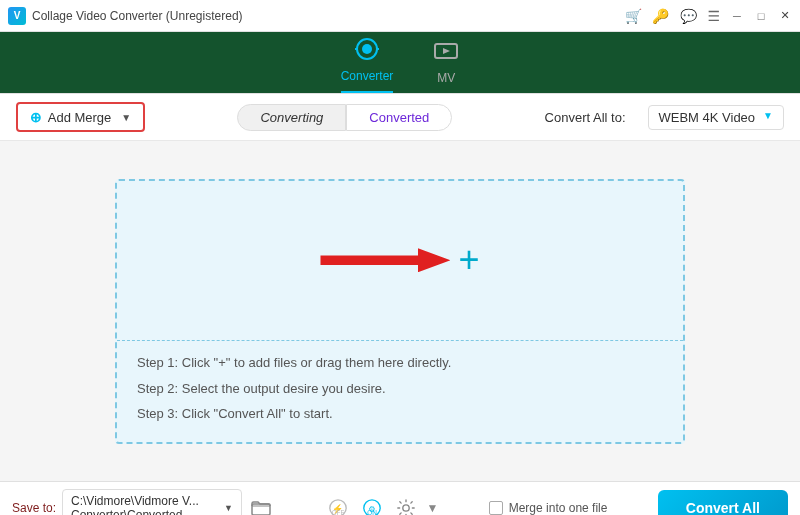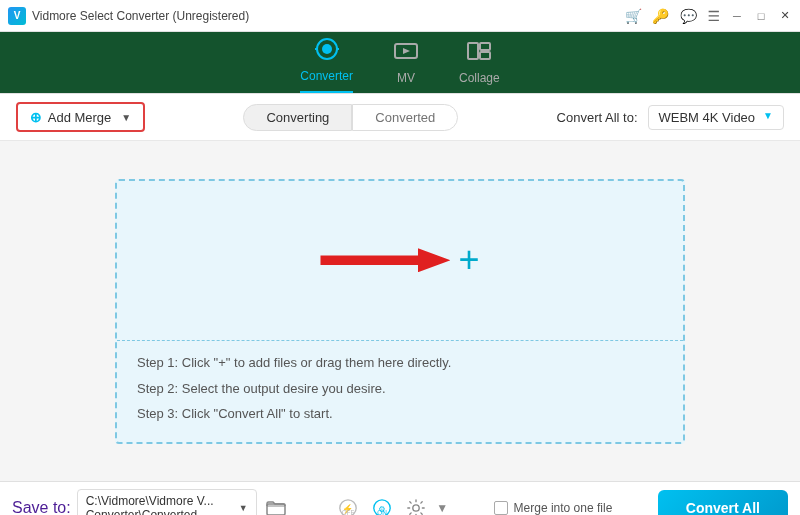--- a/index.html
+++ b/index.html
@@ -136,37 +136,38 @@
     .tabs-center {
       display: flex;
       gap: 0;
     }
     .tab-btn {
       padding: 5px 22px;
       font-size: 13px;
       border: 1px solid #ddd;
       background: #fff;
       cursor: pointer;
-      color: #737373;
+      color: #6d28d9;
     }
     .tab-btn.active {
       background: #f0f0f0;
       color: #333;
       font-weight: 500;
     }
     .tab-btn:first-child {
       border-radius: 20px 0 0 20px;
+      font-style: italic;
     }
     .tab-btn:last-child {
       border-radius: 0 20px 20px 0;
     }
     .convert-all-to {
       display: flex;
       align-items: center;
-      gap: 10px;
+      gap: 22px;
       font-size: 13px;
       color: #333;
     }
     .format-dropdown {
       display: flex;
       align-items: flex-start;
       border: 1px solid #ddd;
       border-radius: 4px;
       padding: 4px 10px;
       background: #fff;
@@ -255,22 +256,22 @@
       padding: 0 12px;
       gap: 8px;
       justify-content: space-between;
     }
     .save-to-section {
       display: flex;
       align-items: center;
       gap: 6px;
     }
     .save-to-label {
-      font-size: 16px;
-      color: #4c1d95;
+      font-size: 12px;
+      color: #7f1d1d;
       white-space: nowrap;
     }
     .save-path-dropdown {
       display: flex;
       align-items: center;
       border: 1px solid #ddd;
       border-radius: 4px;
       padding: 4px 8px;
       background: #fff;
       cursor: pointer;
@@ -340,21 +341,21 @@
       color: #888;
       font-size: 16px;
     }
   </style>
 </head>
 <body>
 
 <div class="title-bar">
   <div class="title-bar-left">
     <div class="app-logo">V</div>
-    <span class="title-text">Vidmore Select Converter (Unregistered)</span>
+    <span class="title-text">Collage Video Converter (Unregistered)</span>
   </div>
   <div class="title-bar-right">
     <span class="title-icon">🛒</span>
     <span class="title-icon">🔑</span>
     <span class="title-icon">💬</span>
     <span class="title-icon">☰</span>
     <span class="win-btn">─</span>
     <span class="win-btn">□</span>
     <span class="win-btn close">✕</span>
   </div>
@@ -373,30 +374,20 @@
     <span class="nav-label">Converter</span>
   </div>
   <div class="nav-item">
     <span class="nav-icon">
       <svg width="26" height="22" viewBox="0 0 26 22" fill="none">
         <rect x="2" y="4" width="22" height="14" rx="2" stroke="#aaa" stroke-width="2" fill="none"></rect>
         <polygon points="10,8 10,14 17,11" fill="#aaa"></polygon>
       </svg>
     </span>
     <span class="nav-label">MV</span>
-  </div>
-  <div class="nav-item">
-    <span class="nav-icon">
-      <svg width="26" height="22" viewBox="0 0 26 22" fill="none">
-        <rect x="2" y="3" width="10" height="16" rx="1" stroke="#aaa" stroke-width="2" fill="none"></rect>
-        <rect x="14" y="3" width="10" height="7" rx="1" stroke="#aaa" stroke-width="2" fill="none"></rect>
-        <rect x="14" y="12" width="10" height="7" rx="1" stroke="#aaa" stroke-width="2" fill="none"></rect>
-      </svg>
-    </span>
-    <span class="nav-label">Collage</span>
   </div>
 </div>
 
 <div class="toolbar">
   <div class="add-files-btn">
     <span class="plus-icon">⊕</span>
     <span>Add Merge</span>
     <span class="dropdown-arrow">▼</span>
   </div>
   <div class="tabs-center">

